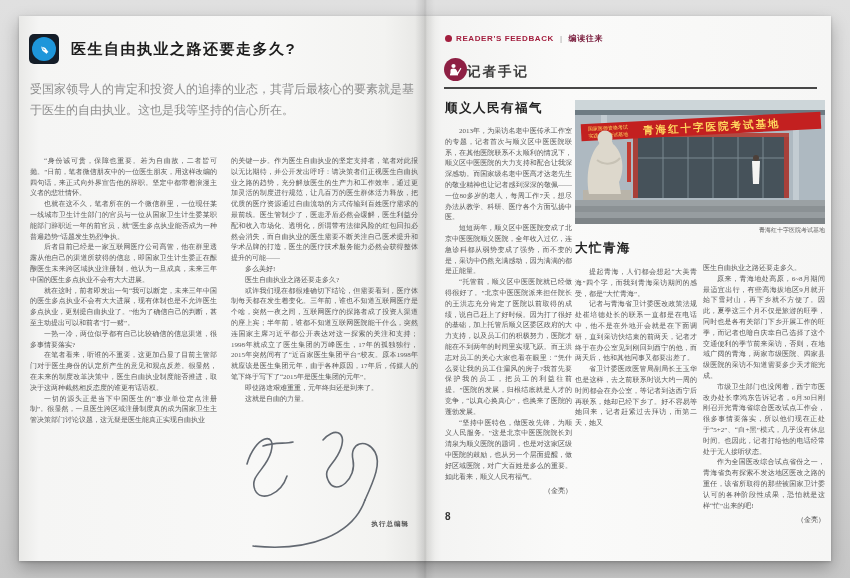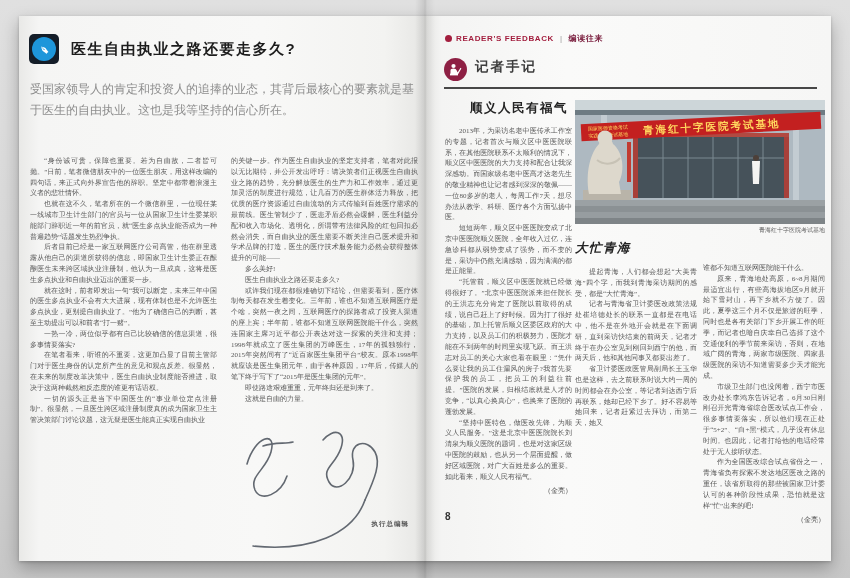--- a/index.html
+++ b/index.html
@@ -29,31 +29,31 @@
   .col p.byline{text-align:right;text-indent:0;margin-top:4px;color:#4c4c4c;}
   .signature{position:absolute;left:200px;top:390px;pointer-events:none;}
   .lp-signoff{position:absolute;right:16px;top:504px;font-size:6.5px;font-weight:bold;color:#555;letter-spacing:1px;}
 
   
   .rp-eyebrow{position:absolute;left:20px;top:17px;font-size:8px;font-weight:bold;
     color:#a31e3e;letter-spacing:.6px;display:flex;align-items:center;gap:4px;}
   .rp-eyebrow .dot{width:7px;height:7px;border-radius:50%;background:#a31e3e;display:inline-block;}
   .rp-eyebrow .sep{color:#9a9a9a;font-weight:normal;margin:0 2px;}
   .rp-eyebrow .cn{color:#7c2140;}
-  .rp-section{position:absolute;left:19px;top:42px;display:flex;align-items:flex-start;gap:8px;}
+  .rp-section{position:absolute;left:19px;top:42px;display:flex;align-items:flex-end;}
   .rp-section .circ{width:23px;height:23px;border-radius:50%;background:#8e2044;
     display:flex;align-items:center;justify-content:center;}
   .rp-section .label{font-size:13.5px;font-weight:bold;color:#3c3c3c;letter-spacing:2px;}
   .rp-rule{position:absolute;left:19px;right:14px;top:71px;height:2px;background:#474747;}
-  .a1-title{position:absolute;left:20px;top:84px;font-size:12.5px;font-weight:bold;color:#242424;letter-spacing:1.5px;margin-left:25px;}
+  .a1-title{position:absolute;left:20px;top:84px;font-size:12.5px;font-weight:bold;color:#242424;letter-spacing:1.5px;}
   .a1-col{position:absolute;left:20px;top:110px;width:127px;height:392px;}
   .photo{position:absolute;left:150px;top:84px;width:250px;height:124px;overflow:hidden;background:#aebac2;}
   .photo-caption{position:absolute;left:150px;top:210px;width:250px;text-align:right;
     font-size:6px;color:#5e5e5e;}
-  .a2-title{position:absolute;left:150px;top:224px;font-size:12.5px;font-weight:bold;color:#242424;letter-spacing:1.5px;font-style:italic;}
+  .a2-title{position:absolute;left:150px;top:224px;font-size:12.5px;font-weight:bold;color:#242424;letter-spacing:1.5px;}
   .a2-col1{position:absolute;left:150px;top:251px;width:122px;height:292px;}
   .a2-col2{position:absolute;left:278px;top:247px;width:122px;height:296px;}
   .rp-pagenum{position:absolute;left:20px;top:495px;font-size:10px;font-weight:bold;color:#333;}
 </style>
 </head>
 <body>
 
 <div class="spread">
 
   <div class="page page-left">
@@ -62,21 +62,21 @@
           <span class="nib">✒</span>
         </div>
     </div>
     <div class="lp-title">医生自由执业之路还要走多久?</div>
     <div class="lp-intro">受国家领导人的肯定和投资人的追捧的业态，其背后最核心的要素就是基于医生的自由执业。这也是我等坚持的信心所在。</div>
 
     <div class="lp-cols">
       <div class="col">
         <p>“身份诚可贵，保障也重要。若为自由故，二者皆可抛。”日前，笔者微信朋友中的一位医生朋友，用这样改编的四句话，来正式向外界宣告他的辞职。坚定中都带着浪漫主义者的悲壮情怀。</p>
         <p>也就在这不久，笔者所在的一个微信群里，一位现任某一线城市卫生计生部门的官员与一位从国家卫生计生委某职能部门辞职近一年的前官员，就“医生多点执业能否成为一种普遍趋势”话题发生热烈争执。</p>
-        <p>后者目前已经是一家互联网医疗公司高管，他在群里透露从他自己的渠道所获得的信息，即国家卫生计生委正在酝酿医生未来跨区域执业注册制，他认为一旦成真，这将是医生多点执业和自由执业迈出的重要一步。</p>
+        <p>后者目前已经是一家互联网医疗公司高管，他在群里透露从他自己的渠道所获得的信息，即国家卫生计生委正在酝酿医生未来跨区域执业注册制，他认为一旦成真，未来三年中国的医生多点执业不会有大大进展。</p>
         <p>就在这时，前者即发出一句“我可以断定，未来三年中国的医生多点执业不会有大大进展，现有体制也是不允许医生多点执业，更别提自由执业了。”他为了确信自己的判断，甚至主动提出可以和前者“打一赌”。</p>
         <p>一热一冷，两位似乎都有自己比较确信的信息渠道，很多事情要落实?</p>
         <p>在笔者看来，听谁的不重要，这更加凸显了目前主管部门对于医生身份的认定所产生的意见和观点反差。很显然，在未来的制度改革决策中，医生自由执业制度能否推进，取决于这两种截然相反态度的谁更有话语权。</p>
         <p>一切的源头正是当下中国医生的“事业单位定点注册制”。很显然，一旦医生跨区域注册制度真的成为国家卫生主管决策部门讨论议题，这无疑是医生能真正实现自由执业</p>
       </div>
       <div class="col">
         <p class="noindent">的关键一步。作为医生自由执业的坚定支持者，笔者对此报以无比期待，并公开发出呼吁：请决策者们正视医生自由执业之路的趋势，充分解放医生的生产力和工作效率，通过更加灵活的制度进行规范，让几百万的医生群体活力释放，把优质的医疗资源通过自由流动的方式传输到百姓医疗需求的最前线。医生管制少了，医患矛盾必然会缓解，医生利益分配和收入市场化、透明化，所谓带有法律风险的红包回扣必然会消失，而自由执业的医生需要不断关注自己医术提升和学术品牌的打造，医生的医疗技术服务能力必然会获得整体提升的可能——</p>
         <p>多么美好!</p>
         <p>医生自由执业之路还要走多久?</p>
         <p>或许我们现在都很难确切下结论，但需要看到，医疗体制每天都在发生着变化。三年前，谁也不知道互联网医疗是个啥，突然一夜之间，互联网医疗的探路者成了投资人渠道的座上宾；半年前，谁都不知道互联网医院能干什么，突然连国家主席习近平都公开表达对这一探索的关注和支持；1998年就成立了医生集团的万峰医生，17年的孤独独行，2015年突然间有了“近百家医生集团平台”校友。原本1998年就应该是医生集团元年，由于各种原因，17年后，传媒人的笔下终于写下了“2015年是医生集团的元年”。</p>
@@ -173,21 +173,21 @@
     </div>
     <div class="photo-caption">青海红十字医院考试基地</div>
 
     <div class="a2-title">大忙青海</div>
     <div class="a2-col1 col">
       <p>提起青海，人们都会想起“大美青海”四个字，而我到青海采访期间的感受，都是“大忙青海”。</p>
       <p>记者与青海省卫计委医改政策法规处崔培德处长的联系一直都是在电话中，他不是在外地开会就是在下面调研，直到采访快结束的前两天，记者才终于在办公室见到刚回到西宁的他，而两天后，他和其他同事又都要出差了。</p>
       <p>省卫计委医政医管局副局长王玉华也是这样，去之前联系时说大约一周的时间都会在办公室，等记者到达西宁后再联系，她却已经下乡了。好不容易等她回来，记者赶紧过去拜访，而第二天，她又</p>
     </div>
     <div class="a2-col2 col">
-      <p class="noindent">谁都不知道互联网医院能干什么。</p>
+      <p class="noindent">医生自由执业之路还要走多久。</p>
       <p>原来，青海地处高原，6~8月期间最适宜出行，有些高海拔地区9月就开始下雪封山，再下乡就不方便了。因此，夏季这三个月不仅是旅游的旺季，同时也是各有关部门下乡开展工作的旺季，而记者也暗自庆幸自己选择了这个交通便利的季节前来采访，否则，在地域广阔的青海，两家市级医院、四家县级医院的采访不知道需要多少天才能完成。</p>
       <p>市级卫生部门也没闲着，西宁市医改办处长李鸿东告诉记者，6月30日刚刚召开完青海省综合医改试点工作会，很多事情要落实，所以他们现在正处于“5+2”、“白+黑”模式，几乎没有休息时间。也因此，记者打给他的电话经常处于无人接听状态。</p>
       <p>作为全国医改综合试点省份之一，青海省负有探索不发达地区医改之路的重任，该省所取得的那些被国家卫计委认可的各种阶段性成果，恐怕就是这样“忙”出来的吧!</p>
       <p class="byline">（金亮）</p>
     </div>
 
     <div class="rp-pagenum">8</div>
   </div>
 </div>
 <div class="spine"></div>

